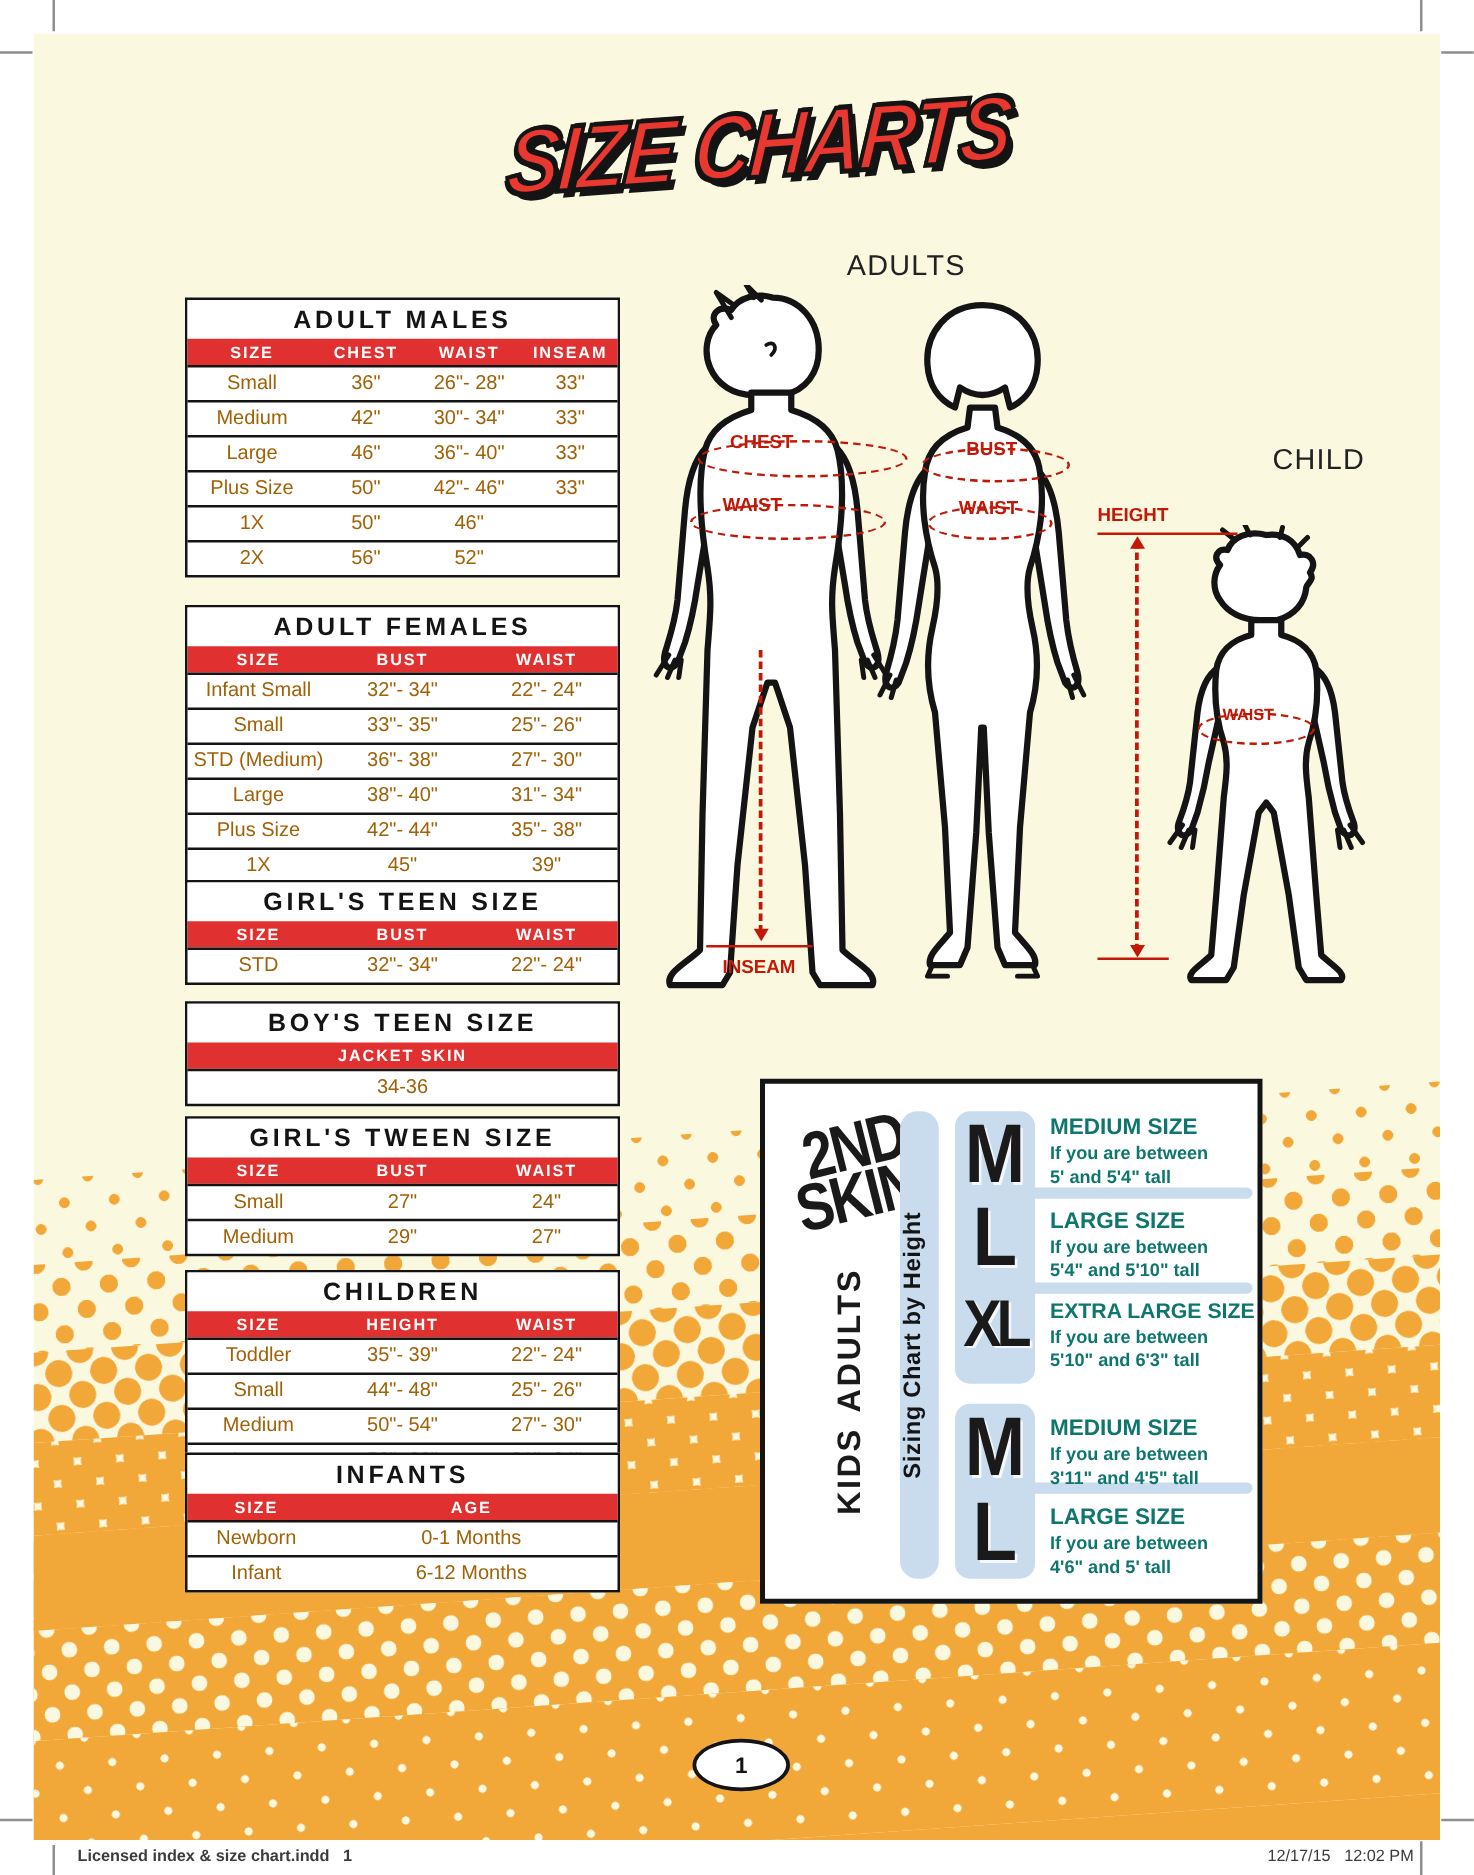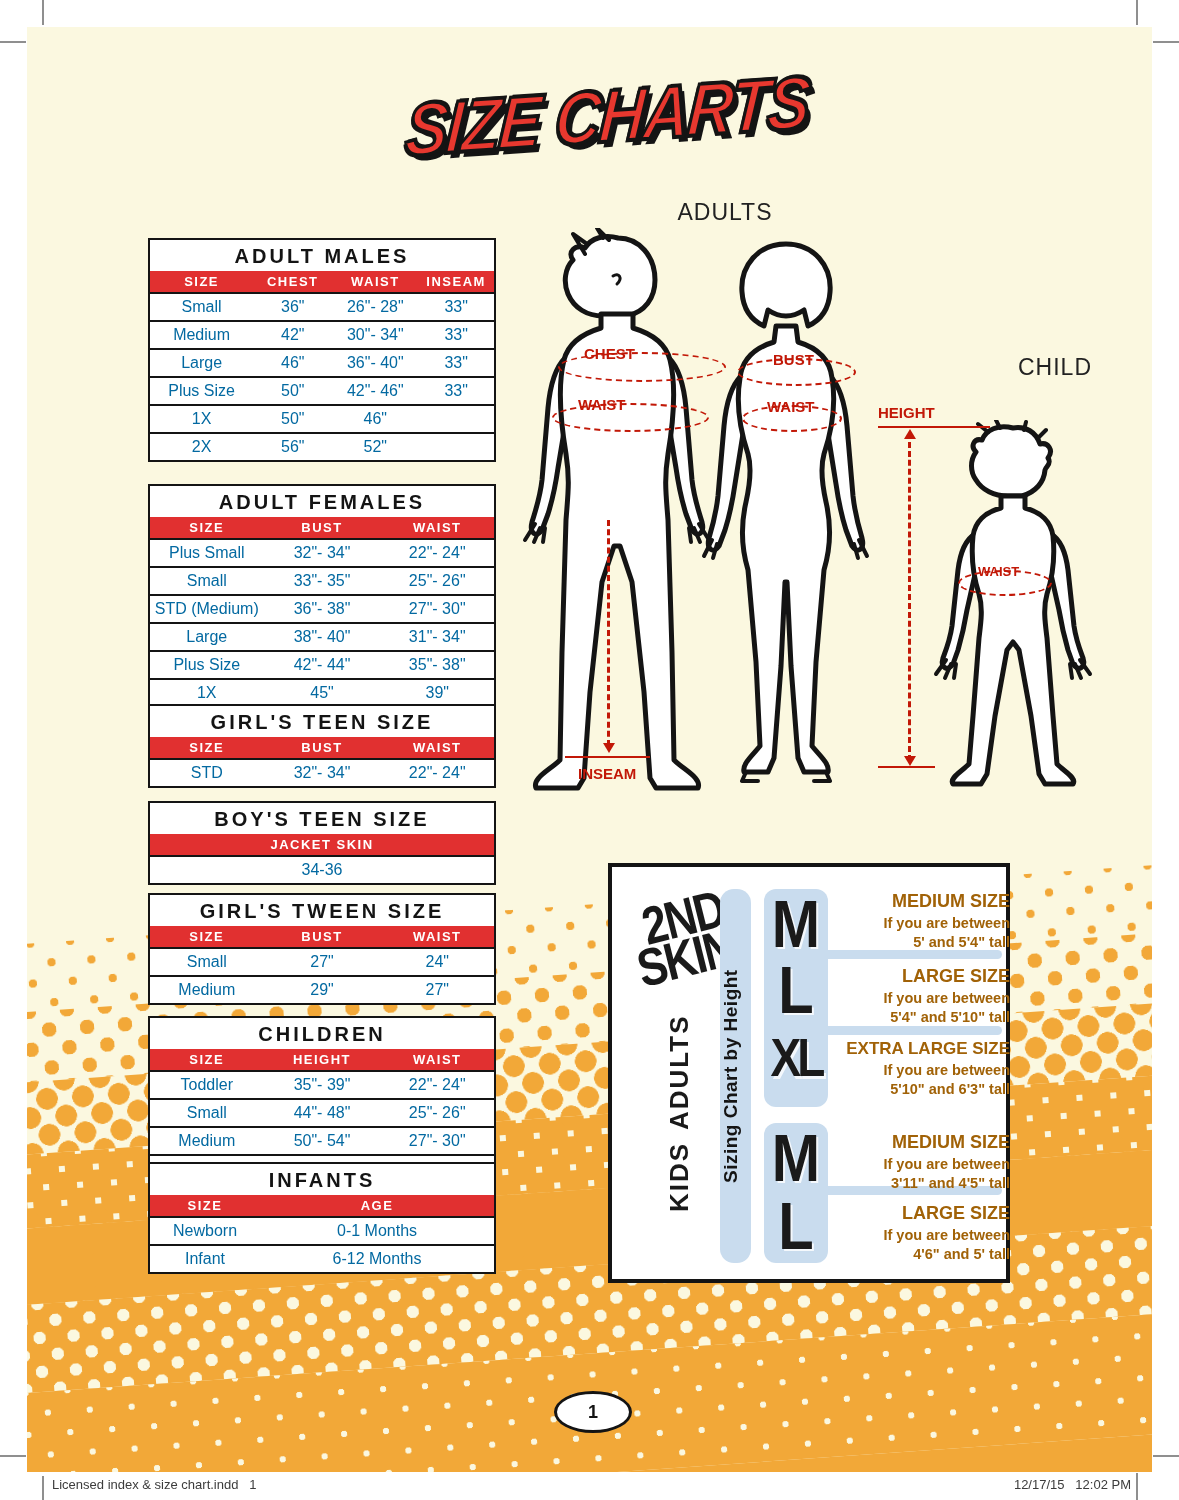--- a/index.html
+++ b/index.html
@@ -23,21 +23,21 @@
     font-size:64px;font-weight:900;font-style:italic;color:#E8382F;letter-spacing:-2px;
     transform:rotate(-4deg) skewX(-8deg) scaleY(1.15);
     -webkit-text-stroke:3px #141414;
     text-shadow:5px 5px 0 #141414,-2px 2px 0 #141414,2px -2px 0 #141414;}
   .section-label{position:absolute;z-index:2;font-size:23px;color:#222;letter-spacing:1px;}
 
   
   .size-table{position:absolute;left:121px;width:344px;border:2px solid #141414;background:#fff;z-index:3;}
   .st-title{text-align:center;font-weight:bold;font-size:20px;letter-spacing:3px;padding:5px 0 3px;color:#141414;background:#fff;}
   .st-head{display:flex;background:#E13030;color:#fff;font-weight:bold;font-size:13px;letter-spacing:1.5px;padding:3px 0;text-align:center;}
-  .st-row{display:flex;border-top:2px solid #141414;font-size:16px;color:#0369a1;padding:2px 0;text-align:center;min-height:22px;align-items:center;}
+  .st-row{display:flex;border-top:2px solid #141414;font-size:16px;color:#a16207;padding:2px 0;text-align:center;min-height:22px;align-items:center;}
   .st-cell{display:block;}
   .c3-0{width:33%}.c3-1{width:34%}.c3-2{width:33%}
   #tbl-adult-males .c4-0{width:30%}#tbl-adult-males .c4-1{width:23%}#tbl-adult-males .c4-2{width:25%}#tbl-adult-males .c4-3{width:22%}
   #tbl-infants .c2-0{width:32%}#tbl-infants .c2-1{width:68%}
   .c1-0{width:100%}
 
   
   .fig{position:absolute;z-index:1;}
   .fig path{vector-effect:non-scaling-stroke;}
 
@@ -60,21 +60,21 @@
   .sz-kids{left:52px;top:272px;height:76px;font-size:26px;letter-spacing:2px;}
   .sz-vbar{position:absolute;left:108px;top:22px;width:31px;height:374px;background:#C9DCEE;border-radius:14px;}
   .sz-vbar-text{position:absolute;left:108px;top:22px;width:31px;height:374px;writing-mode:vertical-rl;transform:rotate(180deg);font-size:19px;font-weight:bold;color:#141414;text-align:center;letter-spacing:.5px;}
   .sz-col{position:absolute;left:152px;width:64px;background:#C9DCEE;border-radius:12px;}
   .sz-col-adults{top:22px;height:218px;}
   .sz-col-kids{top:256px;height:140px;}
   .sz-bar{position:absolute;left:160px;width:230px;height:9px;background:#C9DCEE;border-radius:5px;}
   .szb1{top:83px}.szb2{top:159px}.szb3{top:319px}
   .sz-letter{position:absolute;left:152px;width:64px;text-align:center;font-weight:900;color:#1a1a1a;font-size:58px;line-height:1;transform:scaleY(1.15);text-shadow:2px 2px 0 #f4f8fc;}
   .L1{top:28px}.L2{top:94px}.L3{top:168px;font-size:46px;letter-spacing:-4px}.L4{top:262px}.L5{top:330px}
-  .sz-desc{position:absolute;left:228px;width:170px;color:#a16207;text-align:right;}
+  .sz-desc{position:absolute;left:228px;width:170px;color:#0f766e;}
   .sz-desc .t{font-size:18px;font-weight:900;margin-bottom:2px;white-space:nowrap;}
   .sz-desc .s{font-size:14.5px;font-weight:bold;line-height:1.3;}
   .D1{top:24px}.D2{top:99px}.D3{top:172px;}.D3 .t{font-size:17px}.D4{top:265px}.D5{top:336px}
 
   
   .page-oval{position:absolute;left:527px;top:1364px;width:72px;height:36px;background:#fff;border:3px solid #141414;border-radius:50%;z-index:4;display:flex;align-items:center;justify-content:center;font-weight:bold;font-size:18px;color:#141414;}
   .footer-text{position:absolute;font-size:13px;color:#3c3c3c;white-space:pre;z-index:5;}
 </style>
 </head>
 <body>
@@ -216,21 +216,21 @@
       </div>
     </div>
   <div class="size-table" id="tbl-adult-females" style="top:457px;">
       <div class="st-title">ADULT FEMALES</div>
       <div class="st-head">
         <span class="st-cell c3-0">SIZE</span>
         <span class="st-cell c3-1">BUST</span>
         <span class="st-cell c3-2">WAIST</span>
       </div>
       <div class="st-row">
-        <span class="st-cell c3-0">Plus Small</span>
+        <span class="st-cell c3-0">Infant Small</span>
         <span class="st-cell c3-1">32"- 34"</span>
         <span class="st-cell c3-2">22"- 24"</span>
       </div>
       <div class="st-row">
         <span class="st-cell c3-0">Small</span>
         <span class="st-cell c3-1">33"- 35"</span>
         <span class="st-cell c3-2">25"- 26"</span>
       </div>
       <div class="st-row">
         <span class="st-cell c3-0">STD (Medium)</span>
@@ -389,14 +389,14 @@
         </div>
       </div>
   </div>
 
   <div class="page-oval">
     <span>1</span>
   </div>
 
 </div>
 
-<div class="footer-text" style="left:52px;top:1477px;">Licensed index &amp; size chart.indd   1</div>
+<div class="footer-text" style="left:62px;top:1477px;font-weight:bold;">Licensed index &amp; size chart.indd   1</div>
 <div class="footer-text" style="right:48px;top:1477px;text-align:right;">12/17/15   12:02 PM</div>
 
 </body></html>

